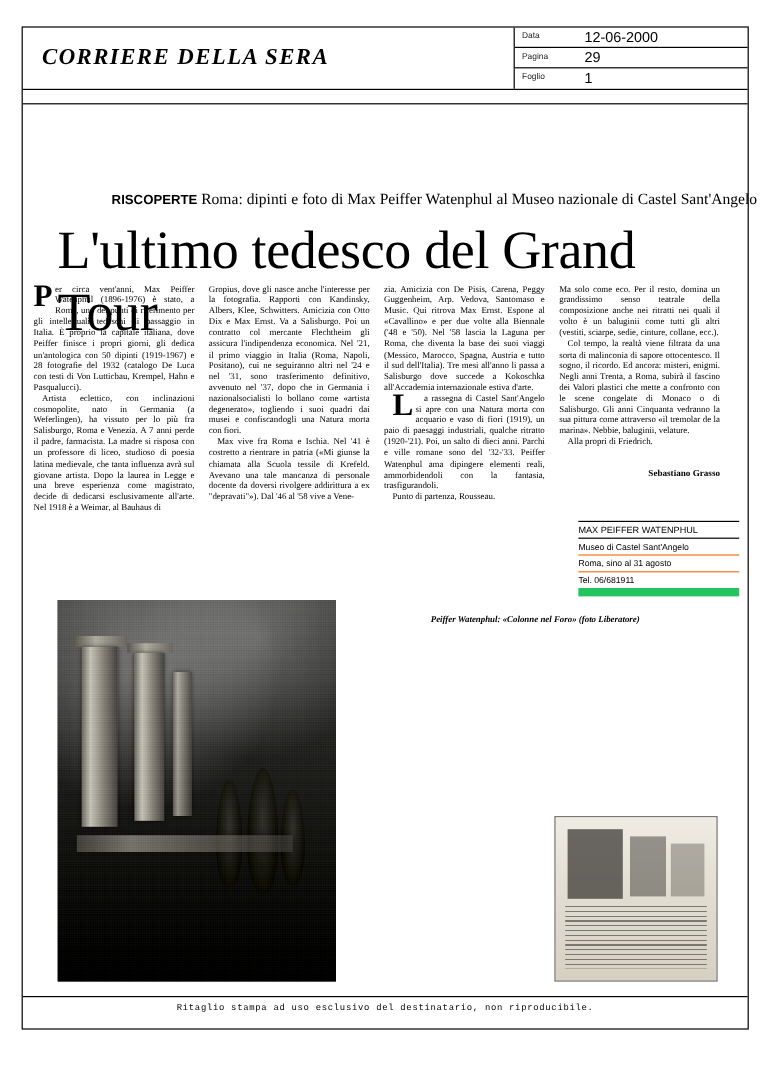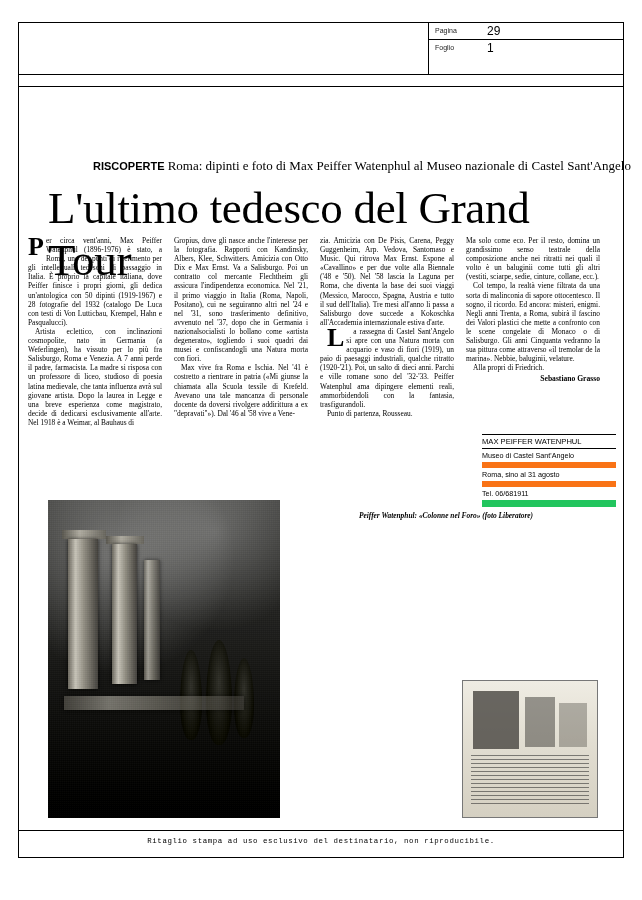--- a/index.html
+++ b/index.html
@@ -151,42 +151,42 @@
     font-size: 26px;
     line-height: 20px;
     font-weight: bold;
     padding: 1px 2px 0 0;
     font-family: "Liberation Serif", serif;
   }
   .byline {
     text-align: right;
     font-weight: bold;
     font-size: 7.6px;
-    margin-top: 2px;
+    margin-top: 18px;
   }
   
   .infobox {
     position: absolute;
     left: 482px;
     top: 434px;
     width: 134px;
     border-top: 1.6px solid #000;
     box-sizing: border-box;
     font-family: "Liberation Sans", sans-serif;
   }
   .infobox .ib-title {
     font-size: 7.6px;
     font-weight: normal;
     padding: 2px 0 2px 0;
     border-bottom: 1px solid #000;
   }
   .infobox .ib-line {
     font-size: 7.2px;
     padding: 2px 0 2px 0;
-    border-bottom: 6px solid #f97316;
+    border-bottom: 1px solid #f97316;
   }
   .infobox .ib-line:last-child { border-bottom: 7px solid #22c55e; }
   
   .photo {
     position: absolute;
     left: 48px;
     top: 500px;
     width: 232px;
     height: 318px;
     background: #111;
@@ -286,21 +286,26 @@
   }
 </style>
 </head>
 <body>
 
 <div class="page">
 
   <div class="frame"></div>
 
   <div class="masthead">
+    <div class="masthead-title">CORRIERE DELLA SERA</div>
     <div class="meta-box">
+      <div class="meta-row">
+        <span class="meta-label">Data</span>
+        <span class="meta-value big">12-06-2000</span>
+      </div>
       <div class="meta-row">
         <span class="meta-label">Pagina</span>
         <span class="meta-value big">29</span>
       </div>
       <div class="meta-row">
         <span class="meta-label">Foglio</span>
         <span class="meta-value big">1</span>
       </div>
     </div>
   </div>

